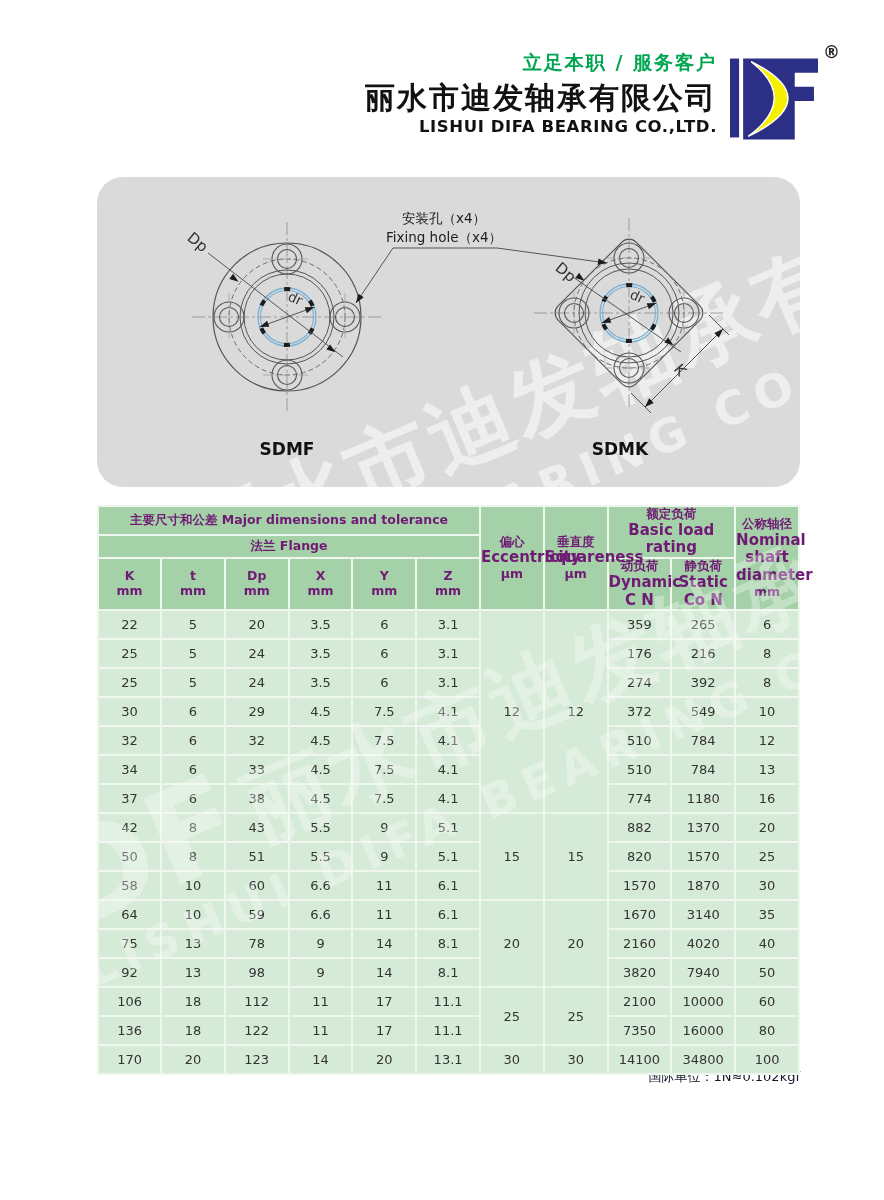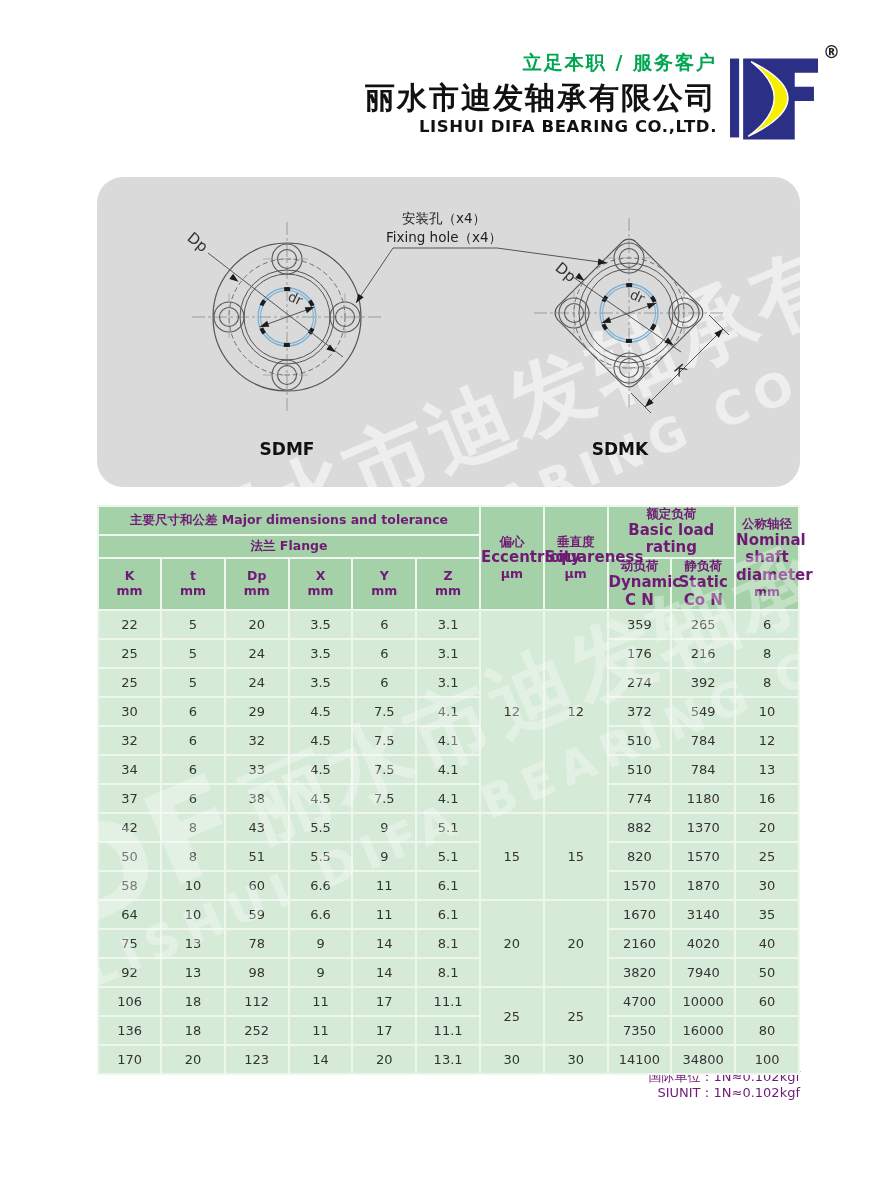--- a/index.html
+++ b/index.html
@@ -35,21 +35,21 @@
   .spec th,.spec td{border:2px solid #eef6ee;text-align:center;vertical-align:middle;padding:0;}
   .spec thead th{background:#a4d1a8;font-weight:bold;font-size:12.5px;color:#701a75;line-height:1.18;}
   .spec .h1 th{height:24px;}
   .spec .h2 th{height:18px;}
   .spec .h3 th{height:40px;}
   .spec .small{font-size:15px;}
   .spec td{background:#d6ebd7;height:27px;font-size:13px;color:#333;}
 
   
   .footer{position:absolute;left:97px;top:1069px;width:703px;text-align:right;
-          font-size:13px;color:#701a75;line-height:16px;}
+          font-size:13px;color:#0f172a;line-height:16px;}
 </style>
 </head>
 <body>
 
 <div class="page">
 
   <div class="brand">
     <div class="slogan">立足本职 / 服务客户</div>
     <div class="company-zh">丽水市迪发轴承有限公司</div>
     <div class="company-en">LISHUI DIFA BEARING CO.,LTD.</div>
@@ -408,28 +408,28 @@
         </tr>
         <tr>
           <td>106</td>
           <td>18</td>
           <td>112</td>
           <td>11</td>
           <td>17</td>
           <td>11.1</td>
           <td rowspan="2">25</td>
           <td rowspan="2">25</td>
-          <td>4700</td>
+          <td>2100</td>
           <td>10000</td>
           <td>60</td>
         </tr>
         <tr>
           <td>136</td>
           <td>18</td>
-          <td>252</td>
+          <td>122</td>
           <td>11</td>
           <td>17</td>
           <td>11.1</td>
           <td>7350</td>
           <td>16000</td>
           <td>80</td>
         </tr>
         <tr>
           <td>170</td>
           <td>20</td>
@@ -446,16 +446,15 @@
       </tbody>
   </table>
 
   <div class="wm wm-table">
     <div class="l1"><span class="df">DF</span><span>丽水市迪发轴承有限公司</span></div>
     <div class="l2">LISHUI DIFA BEARING CO.,LTD.</div>
   </div>
 
   <div class="footer">
     <div>国际单位：1N≈0.102kgf</div>
-    <div>SIUNIT：1N≈0.102kgf</div>
   </div>
 
 </div>
 
 </body></html>

